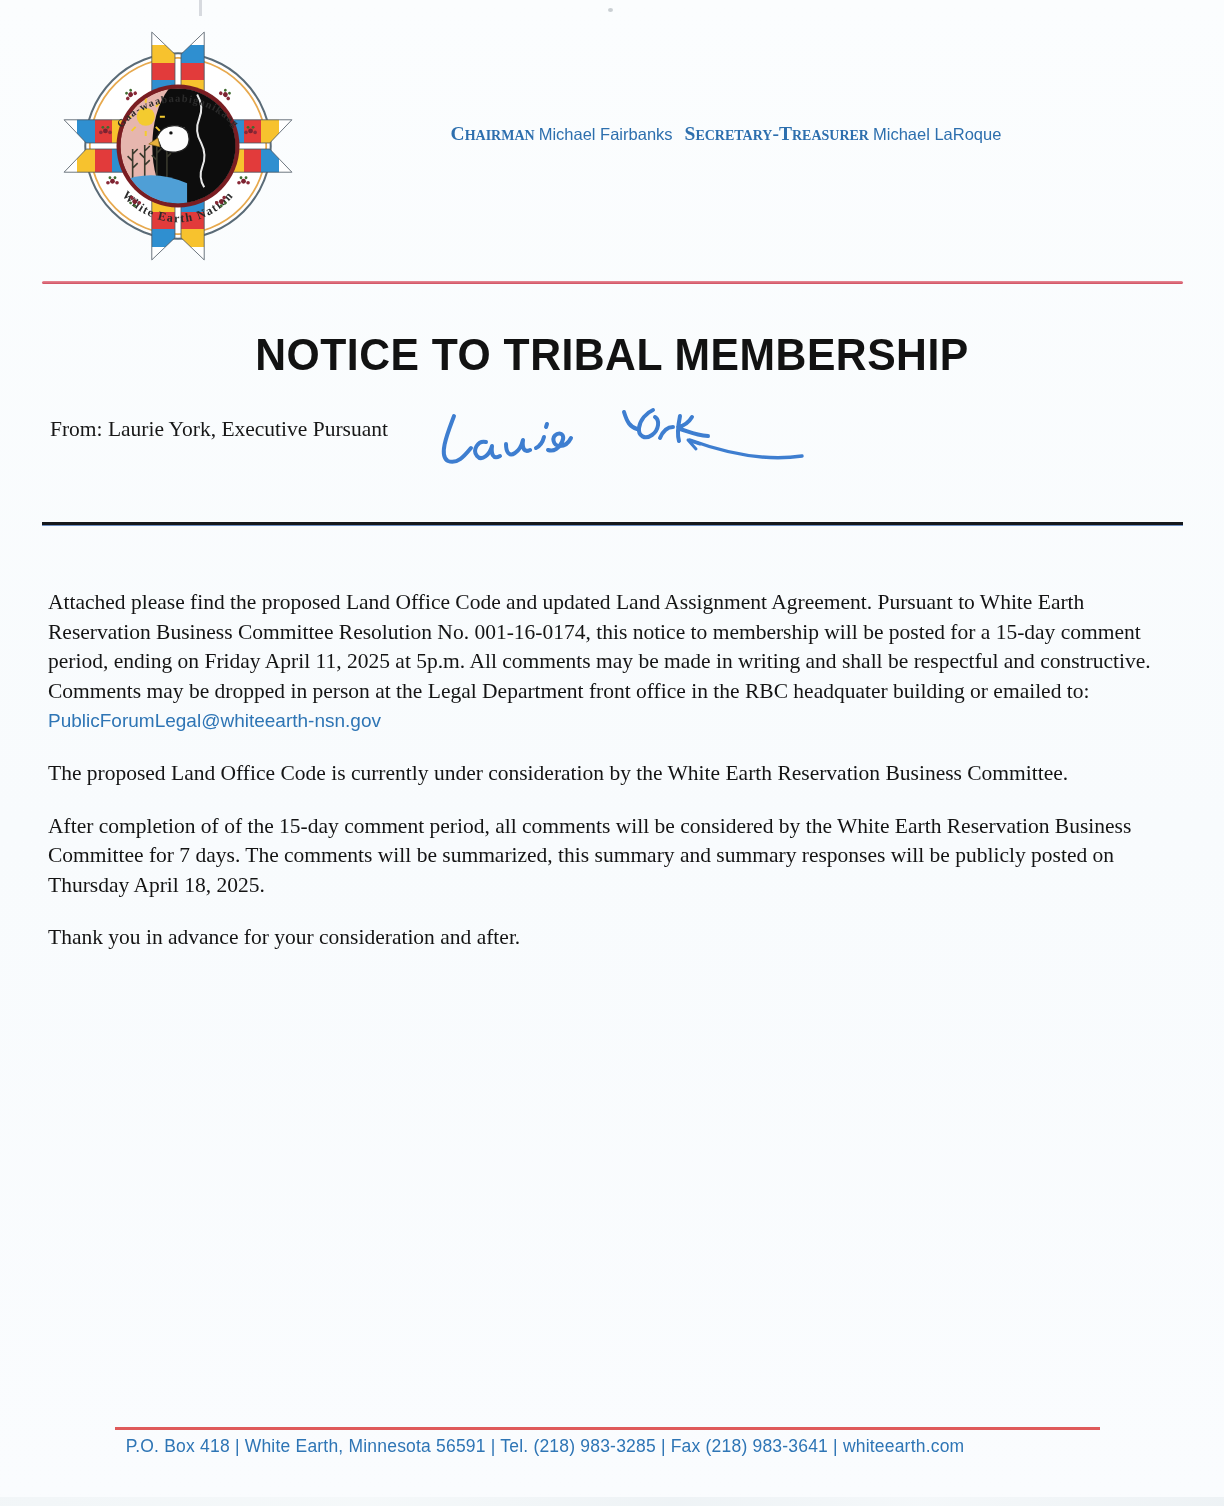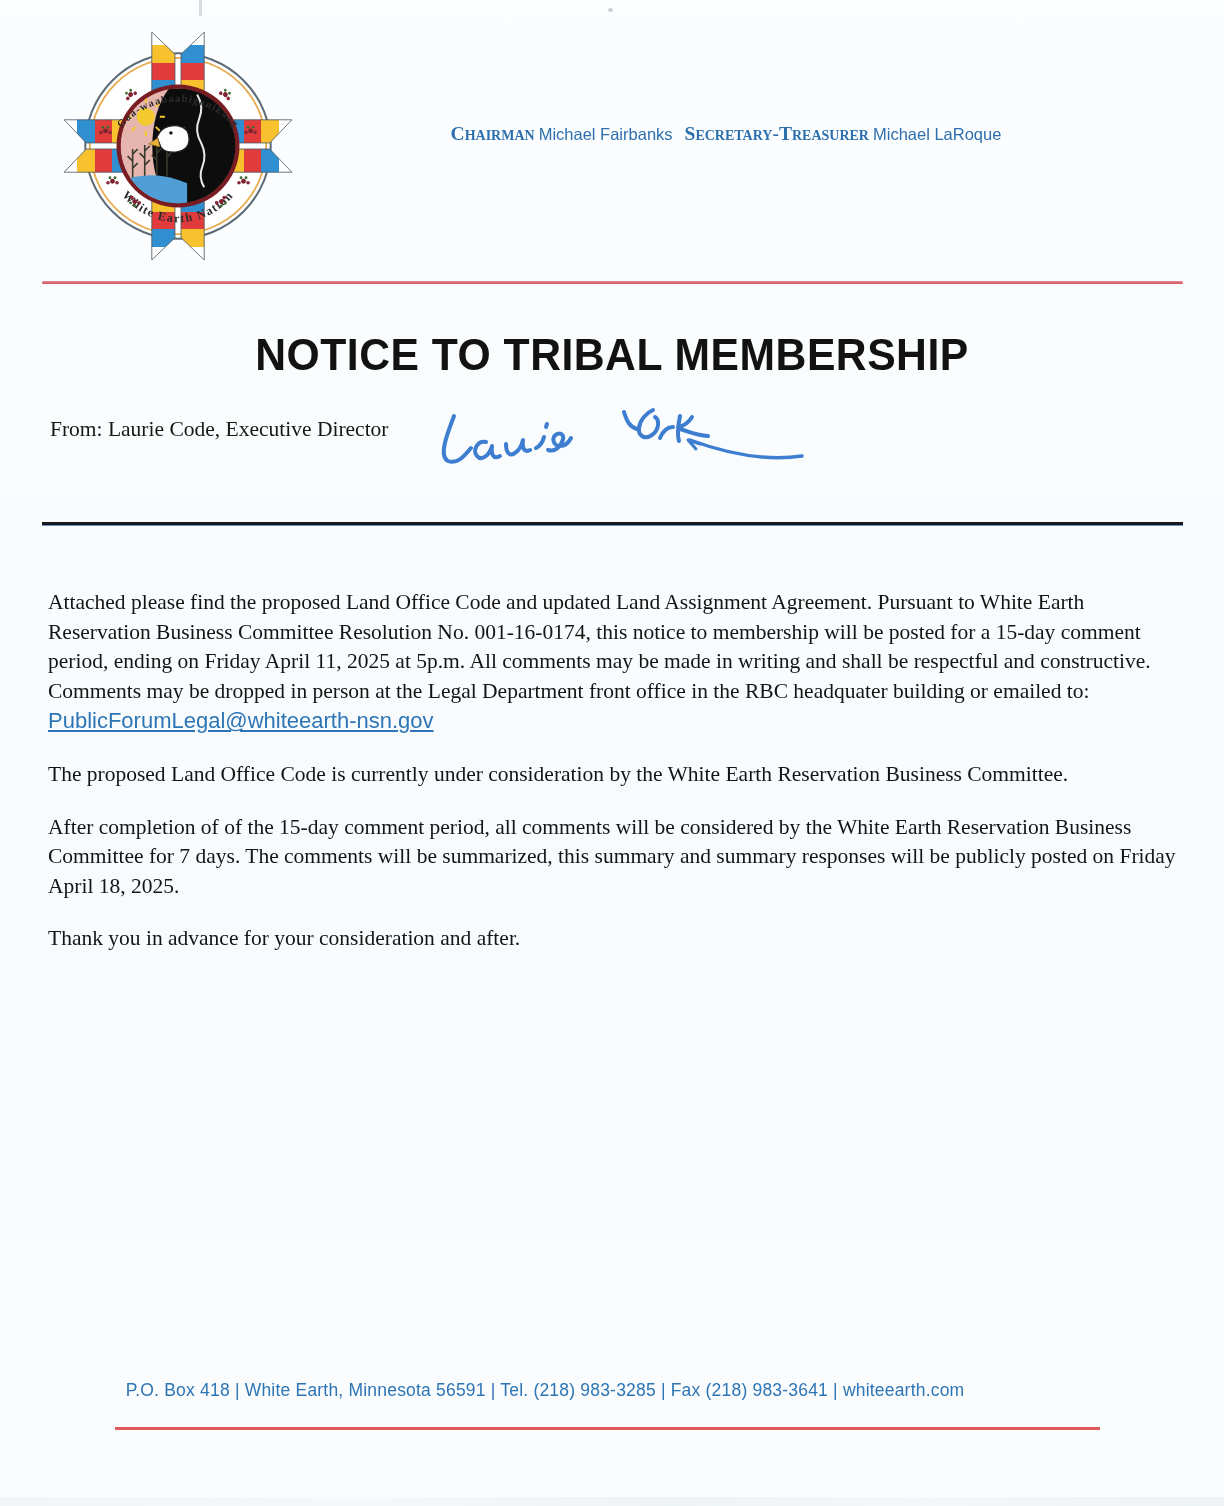--- a/index.html
+++ b/index.html
@@ -41,26 +41,26 @@
   .memo { position:absolute; left:50px; top:414px; width:1140px; font-size:21.5px; line-height:30px; color:#171717; }
   .signature { position:absolute; left:428px; top:404px; width:380px; height:88px; pointer-events:none; }
 
   .rule-black { position:absolute; left:42px; top:522px; width:1141px; height:4px;
     background:#15181c; border-bottom:1px solid #6d8fc2; }
 
   
   .body-text { position:absolute; left:48px; top:588px; width:1140px;
     font-size:21.5px; line-height:29.6px; color:#141414; }
   .body-text p { margin-bottom:23px; }
-  .email-link { font-family:"Liberation Sans", sans-serif; font-size:22px;
-    color:#2e75b5; text-decoration:underline; cursor:pointer; }
+  .email-link { font-family:"Liberation Sans", sans-serif; font-size:19px;
+    color:#2e75b5; cursor:pointer; }
 
   
   .rule-red-footer { position:absolute; left:115px; top:1427px; width:985px; height:3px; background:#df5a5a; }
-  .footer-text { position:absolute; left:50px; top:1380px; width:990px; text-align:center;
+  .footer-text { position:absolute; left:50px; top:1436px; width:990px; text-align:center;
     font-family:"Liberation Sans", sans-serif; font-size:17.5px; color:#2e75b5; letter-spacing:.2px; }
 </style>
 </head>
 <body>
 
 <div class="page">
 
   <div class="scan-mark-1"></div>
   <div class="scan-mark-2"></div>
 
@@ -170,21 +170,21 @@
         <span class="nm">Michael LaRoque</span></span>
       </div>
     </div>
   </div>
 
   <div class="rule-red-top"></div>
 
   <div class="notice-heading">NOTICE TO TRIBAL MEMBERSHIP</div>
 
   <div class="memo">
-    <div>From: Laurie Code, Executive Director</div>
+    <div>From: Laurie York, Executive Pursuant</div>
   </div>
 
   <svg class="signature" viewBox="0 0 380 88" aria-label="Laurie York">
     <g fill="none" stroke="#3e7ed0" stroke-width="4" stroke-linecap="round" stroke-linejoin="round">
 
       <path d="M26,12 C20,28 10,52 20,57 C30,61 38,50 43,44"></path>
       <path d="M58,38 c-8,-2 -14,8 -9,14 c5,6 13,-2 15,-10 c-1,8 1,14 8,10"></path>
       <path d="M78,40 c0,8 3,13 9,9 c5,-3 7,-9 8,-13 c-1,8 1,13 7,10"></path>
       <path d="M108,44 c4,-2 7,-7 8,-11 m2,-10 l1,-3"></path>
       <path d="M120,46 c6,2 11,-2 14,-8 c3,-6 0,-10 -5,-8 c-6,3 -4,12 3,12 c5,0 9,-4 11,-8"></path>
@@ -196,21 +196,21 @@
       <path d="M262,36 C300,50 340,57 374,52" stroke-width="3.4"></path>
       <path d="M272,40 l-12,-4 l8,9" stroke-width="3"></path>
     </g>
   </svg>
 
   <div class="rule-black"></div>
 
   <div class="body-text">
     <p><span>Attached please find the proposed Land Office Code and updated Land Assignment Agreement. Pursuant to White Earth Reservation Business Committee Resolution No. 001-16-0174, this notice to membership will be posted for a 15-day comment period, ending on Friday April 11, 2025 at 5p.m. All comments may be made in writing and shall be respectful and constructive. Comments may be dropped in person at the Legal Department front office in the RBC headquater building or emailed to: </span><span class="email-link">PublicForumLegal@whiteearth-nsn.gov</span></p>
     <p>The proposed Land Office Code is currently under consideration by the White Earth Reservation Business Committee.</p>
-    <p>After completion of of the 15-day comment period, all comments will be considered by the White Earth Reservation Business Committee for 7 days. The comments will be summarized, this summary and summary responses will be publicly posted on Friday April 18, 2025.</p>
+    <p>After completion of of the 15-day comment period, all comments will be considered by the White Earth Reservation Business Committee for 7 days. The comments will be summarized, this summary and summary responses will be publicly posted on Thursday April 18, 2025.</p>
     <p>Thank you in advance for your consideration and after.</p>
   </div>
 
   <div class="rule-red-footer"></div>
   <div class="footer-text">P.O. Box 418 | White Earth, Minnesota 56591 | Tel. (218) 983-3285 | Fax (218) 983-3641 | whiteearth.com</div>
 
   <div class="scan-bottom"></div>
 </div>
 
 </body></html>

